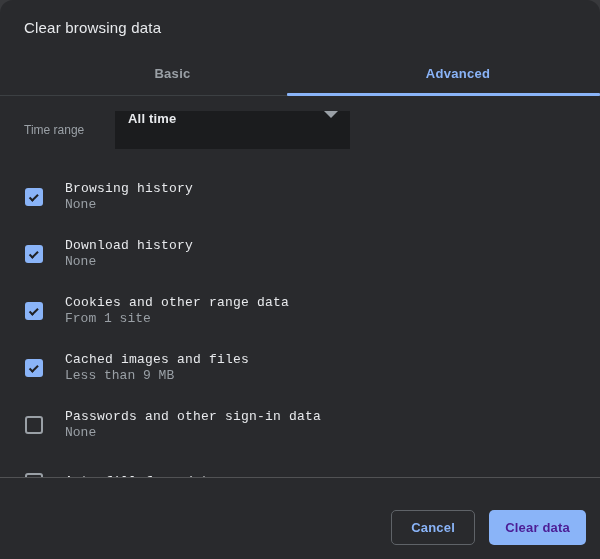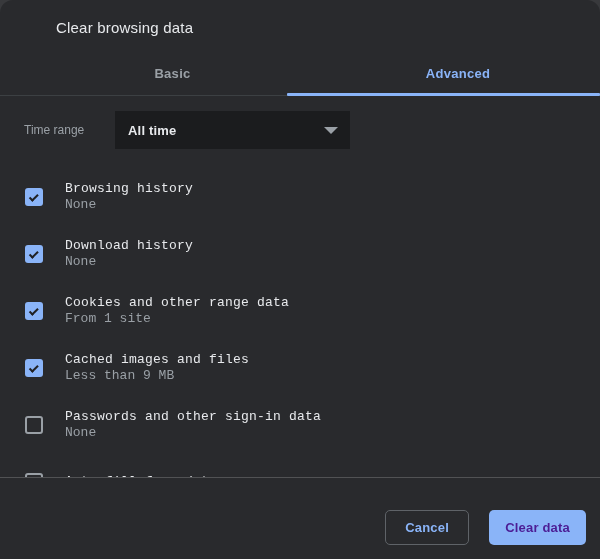--- a/index.html
+++ b/index.html
@@ -9,21 +9,21 @@
   .dialog {
     width: 600px; height: 559px;
     background: #292a2d;
     border-radius: 13px 13px 0 0;
     display: flex; flex-direction: column;
     overflow: hidden;
   }
 
   
   .header { padding: 19px 24px 0; height: 52px; }
-  .title { color: #e8eaed; font-size: 15px; font-weight: 500; letter-spacing: .2px; margin-left: 32px; }
+  .title { color: #e8eaed; font-size: 15px; font-weight: 500; letter-spacing: .2px; }
 
   
   .tabstrip {
     position: relative; height: 44px;
     display: flex; align-items: center;
     border-bottom: 1px solid #3c4043;
     flex-shrink: 0;
   }
   .tab {
     font-size: 13px; font-weight: 700; letter-spacing: .3px;
@@ -38,21 +38,21 @@
   }
 
   
   .body { height: 381px; padding: 15px 24px 0; overflow: hidden; flex-shrink: 0; }
 
   .time-range-row { display: flex; align-items: center; }
   .time-range-label { width: 91px; font-size: 12px; color: #9aa0a6; }
   .select {
     width: 235px; height: 38px;
     background: #1b1c1e; border-radius: 0;
-    display: flex; align-items: center;
+    display: flex; align-items: flex-start;
     padding: 0 12px 0 13px;
     cursor: pointer;
   }
   .select-value { flex: 1; color: #e8eaed; font-size: 13px; font-weight: 700; letter-spacing: .2px; }
   .caret-down {
     width: 0; height: 0;
     border-left: 7px solid transparent;
     border-right: 7px solid transparent;
     border-top: 7px solid #9aa0a6;
   }
@@ -75,21 +75,21 @@
   }
   .row-text { display: flex; flex-direction: column; }
   .row-label { color: #e8eaed; font-size: 13px; font-weight: 500; line-height: 16px; letter-spacing: .2px; }
   .row-sublabel { color: #9aa0a6; font-size: 13px; line-height: 16px; }
 
   
   .footer {
     border-top: 1px solid #515254;
     flex: 1;
     display: flex; justify-content: flex-end; align-items: flex-end;
-    padding: 0 14px 14px; gap: 20px;
+    padding: 0 14px 14px; gap: 14px;
   }
   .btn {
     height: 35px; min-width: 84px; padding: 0 16px;
     border-radius: 5px; font-size: 13px; font-weight: 700;
     font-family: "Liberation Sans", "DejaVu Sans", sans-serif;
     letter-spacing: .2px; cursor: pointer;
   }
   .btn-cancel { background: transparent; border: 1px solid #5f6368; color: #8ab4f8; }
   .btn-confirm { background: #8ab4f8; border: none; color: #4c1d95; }
 </style>

